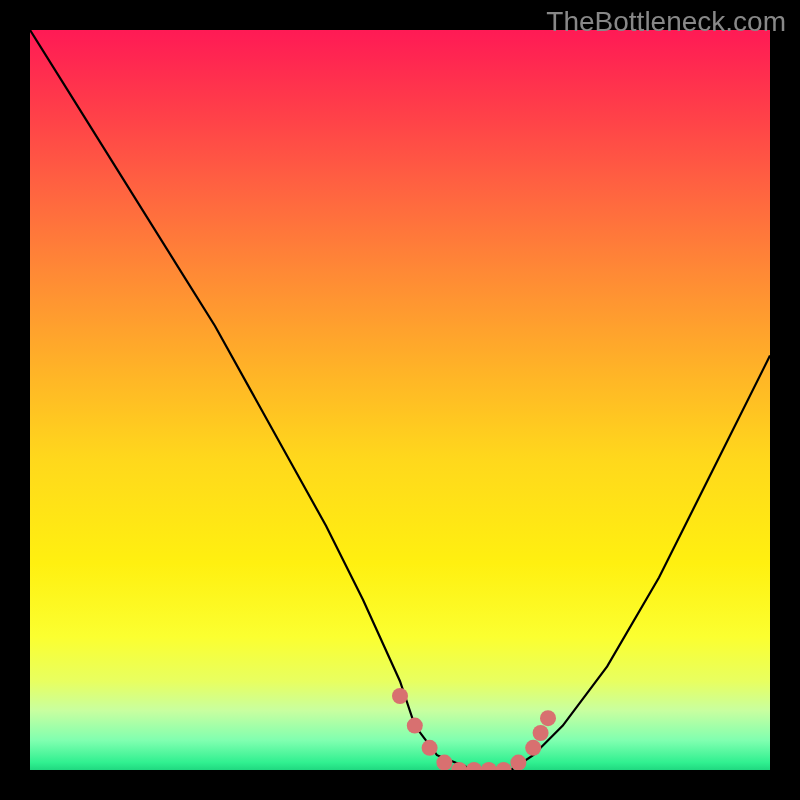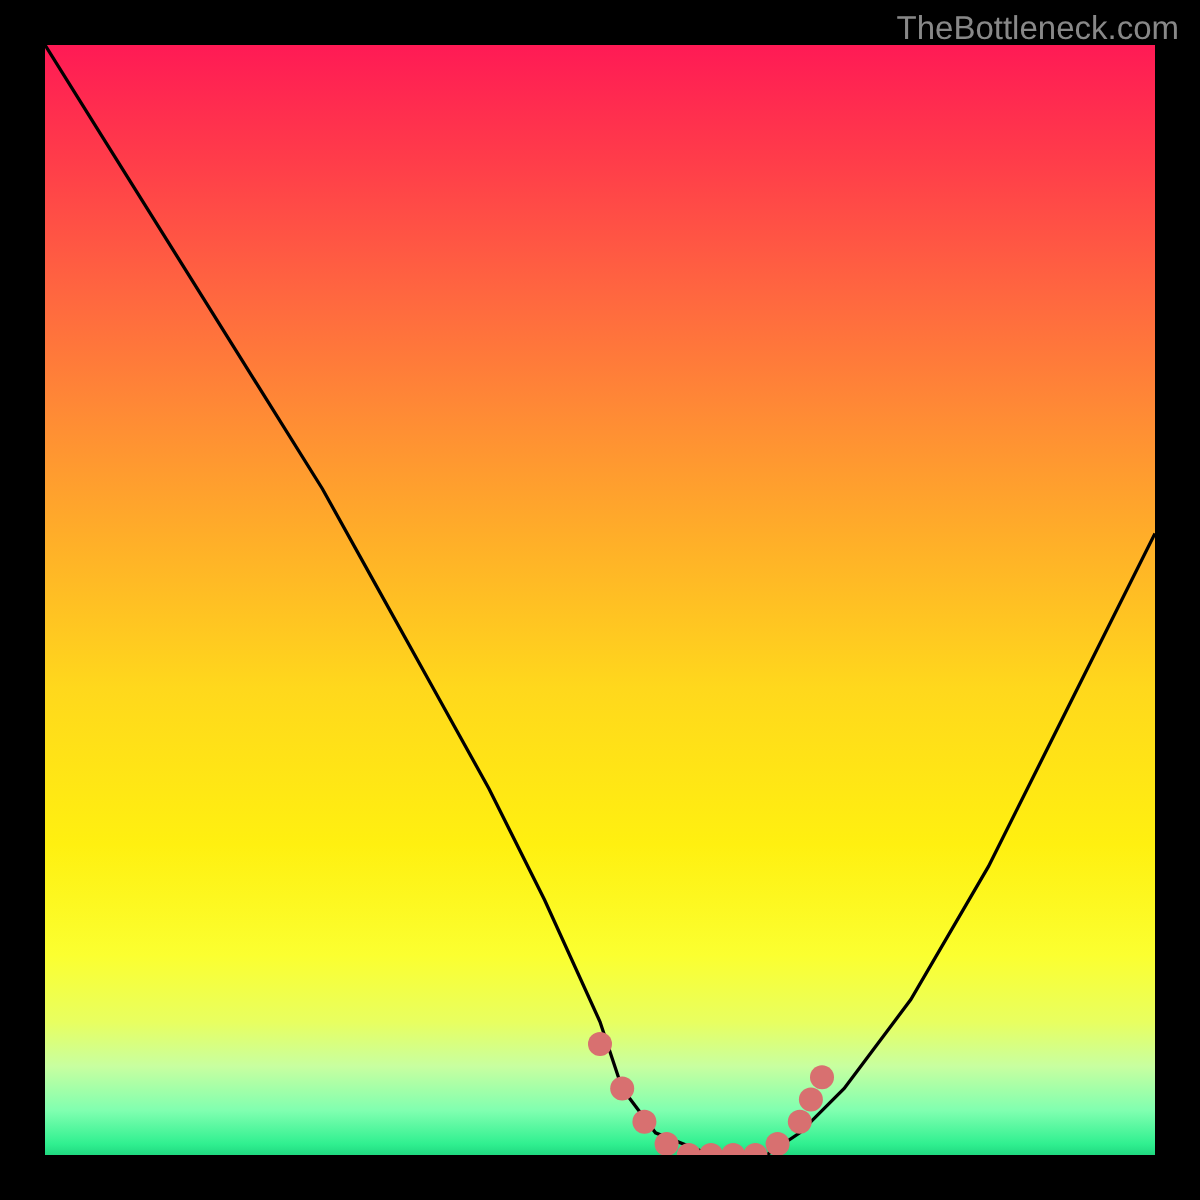--- a/index.html
+++ b/index.html
@@ -9,21 +9,21 @@
     background: #000;
     position: relative;
     overflow: hidden;
     font-family: Arial, sans-serif;
   }
   .watermark {
     position: absolute;
     top: 6px;
     right: 14px;
     color: #888;
-    font-size: 22px;
+    font-size: 28px;
     font-weight: 500;
     z-index: 10;
   }
   .plot-area {
     position: absolute;
     left: 30px;
     top: 30px;
     width: 740px;
     height: 740px;
   }

